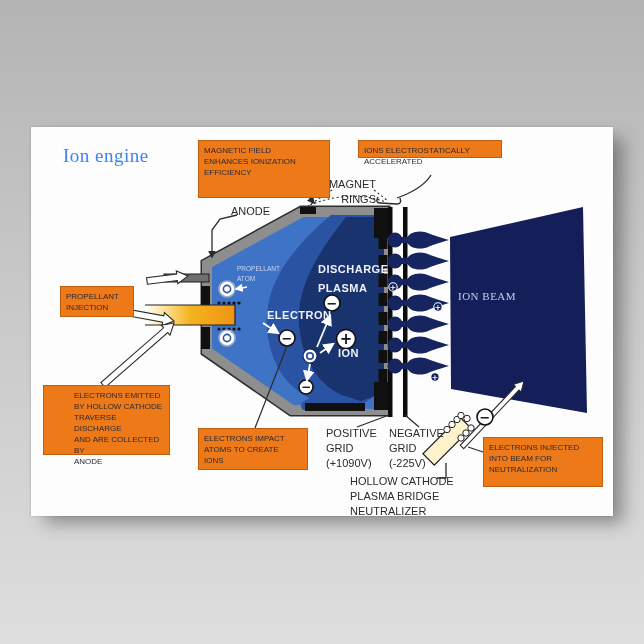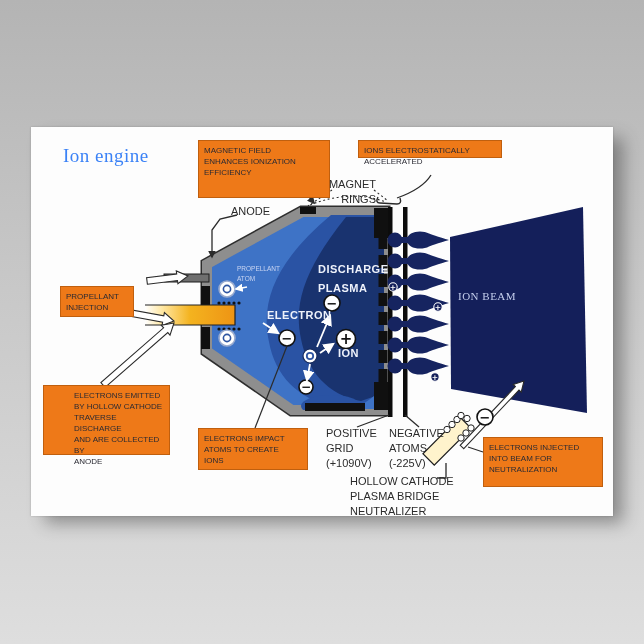--- a/index.html
+++ b/index.html
@@ -220,21 +220,21 @@
 INTO BEAM FOR
 NEUTRALIZATION</div>
 
   <div class="txt" style="left:200px;top:77px;">ANODE</div>
   <div class="txt" style="left:295px;top:50px;width:50px;text-align:right;">MAGNET
 RINGS</div>
   <div class="txt" style="left:295px;top:299px;">POSITIVE
 GRID
 (+1090V)</div>
   <div class="txt" style="left:358px;top:299px;">NEGATIVE
-ATOMS
+GRID
 (-225V)</div>
   <div class="txt" style="left:319px;top:347px;">HOLLOW CATHODE
 PLASMA BRIDGE
 NEUTRALIZER</div>
 
   <div class="txt lite" style="left:206px;top:137px;font-size:6.5px;line-height:1.6;">PROPELLANT
 ATOM</div>
   <div class="txt white" style="left:287px;top:133px;line-height:1.7;letter-spacing:.5px;">DISCHARGE
 PLASMA</div>
   <div class="txt white" style="left:236px;top:181px;letter-spacing:.5px;">ELECTRON</div>

